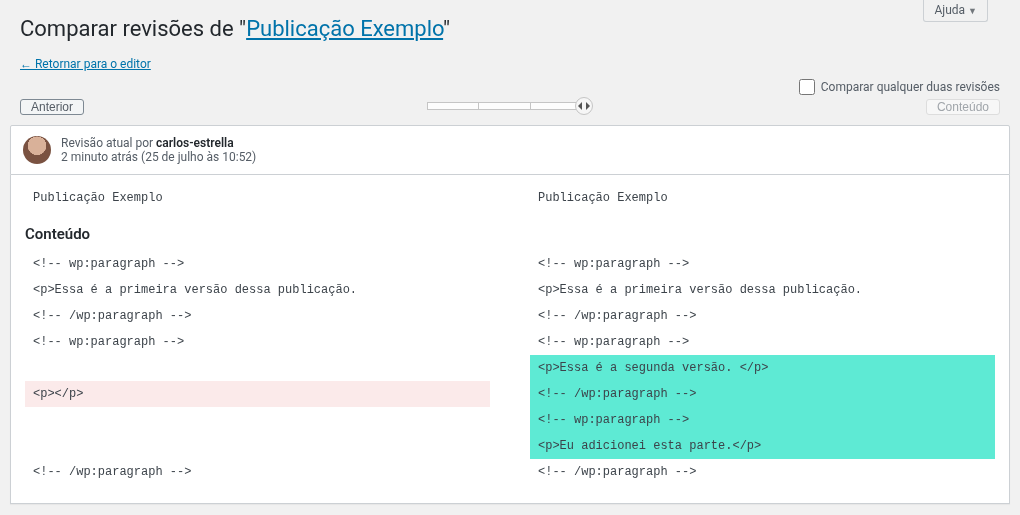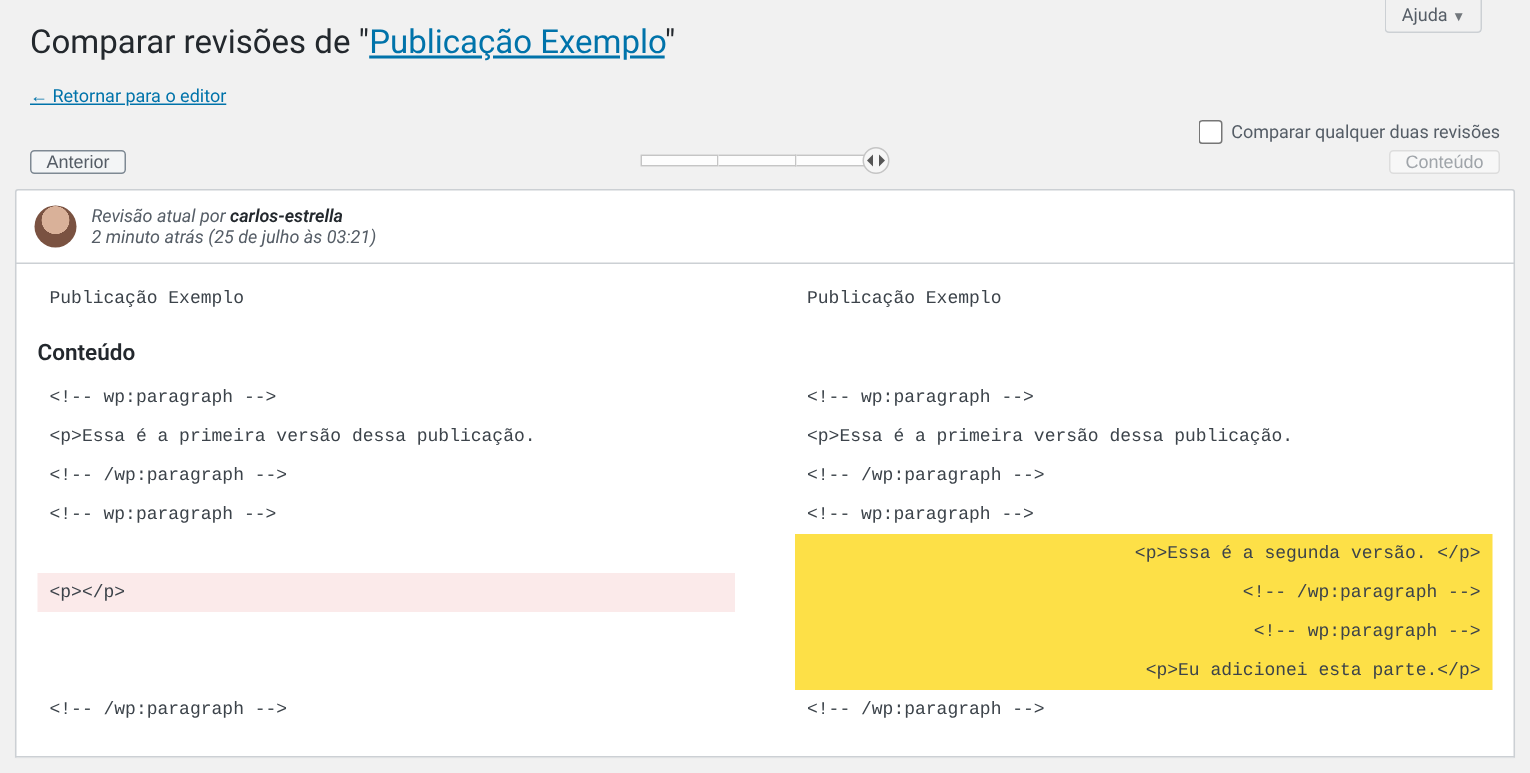--- a/index.html
+++ b/index.html
@@ -127,21 +127,21 @@
   border: 1px solid #ccd0d4;
   box-shadow: 0 1px 1px rgba(0,0,0,.04);
   border-radius: 2px 2px 0 0;
 }
 .avatar {
   width: 28px; height: 28px; border-radius: 50%;
   background: radial-gradient(circle at 50% 35%, #d9b199 0 40%, #7a5241 41% 100%);
   margin-right: 10px;
   flex-shrink: 0;
 }
-.meta-text { font-size: 12px; color: #555d66; font-style: italic; }
+.meta-text { font-size: 12px; color: #555d66; }
 .meta-text .author { color: #23282d; font-weight: 600; }
 .meta-text .line2 { }
 .meta-spacer { flex:1; }
 .panel {
   margin: 0 10px 10px 10px;
   background: #fff;
   border: 1px solid #ccd0d4;
   border-top: none;
   box-shadow: 0 1px 1px rgba(0,0,0,.04);
   padding: 14px 14px 18px 14px;
@@ -162,22 +162,21 @@
 }
 .diff-table .cell {
   padding: 6px 8px;
   white-space: pre-wrap;
   word-break: break-word;
 }
 .diff-table .cell.removed {
   background: #fbeaea;
 }
 .diff-table .cell.added {
-  background: #fde047;
-  text-align: right;
+  background: #5eead4;
 }
 .diff-title-row .cell { padding-top:2px; padding-bottom:2px;}
 </style>
 </head>
 <body>
 
 <div class="screen-top">
   <div class="help-tab">
     <span>Ajuda</span><span class="tri">▼</span>
   </div>
@@ -207,21 +206,21 @@
   <button class="btn disabled" disabled="">Conteúdo</button>
 </div>
 
 <div class="meta-bar">
   <div class="avatar"></div>
   <div class="meta-text">
     <div>
       <span>Revisão atual por </span><span class="author">carlos-estrella</span>
     </div>
     <div class="line2">
-      <span>2 minuto atrás</span><span> (25 de julho às 03:21)</span>
+      <span>2 minuto atrás</span><span> (25 de julho às 10:52)</span>
     </div>
   </div>
   <div class="meta-spacer"></div>
 </div>
 
 <div class="panel">
   <div class="diff-table diff-title-row">
     <div class="cell">Publicação Exemplo</div>
     <div class="cell">Publicação Exemplo</div>
   </div>

